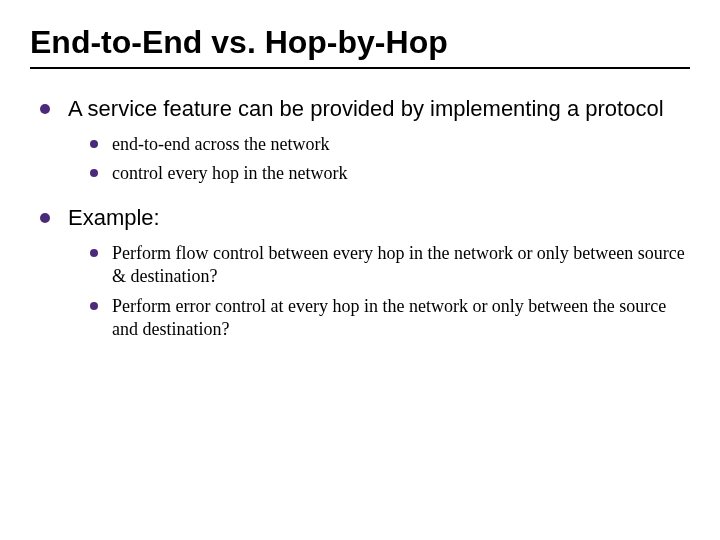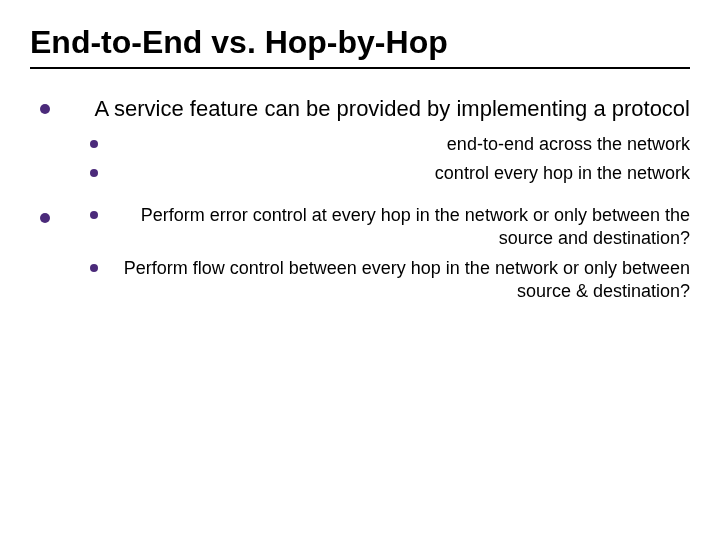--- a/index.html
+++ b/index.html
@@ -32,21 +32,20 @@
     list-style: none;
     margin: 0;
     padding: 0 0 0 4px;
     font-size: 22px;
     line-height: 1.28;
   }
   ul.level1 > li {
     position: relative;
     padding-left: 34px;
     margin-bottom: 18px;
-    text-align: right;
   }
   ul.level1 > li::before {
     content: "";
     position: absolute;
     left: 6px;
     top: 9px;
     width: 10px;
     height: 10px;
     background: #4b2a7a;
     border-radius: 50%;
@@ -55,20 +54,21 @@
     list-style: none;
     margin: 10px 0 0 0;
     padding: 0 0 0 18px;
     font-size: 18px;
     line-height: 1.3;
   }
   ul.level2 > li {
     position: relative;
     padding-left: 26px;
     margin-bottom: 6px;
+    font-family: Liberation Serif, serif;
   }
   ul.level2 > li::before {
     content: "";
     position: absolute;
     left: 4px;
     top: 7px;
     width: 8px;
     height: 8px;
     background: #4b2a7a;
     border-radius: 50%;
@@ -89,25 +89,26 @@
         <li>
           <span>end-to-end across the network</span>
         </li>
         <li>
           <span>control every hop in the network</span>
         </li>
       </ul>
     </li>
 
     <li>
+      <span>Example:</span>
       <ul class="level2">
         <li>
-          <span>Perform error control at every hop in the network or only between the source and destination?</span>
+          <span>Perform flow control between every hop in the network or only between source &amp; destination?</span>
         </li>
         <li>
-          <span>Perform flow control between every hop in the network or only between source &amp; destination?</span>
+          <span>Perform error control at every hop in the network or only between the source and destination?</span>
         </li>
       </ul>
     </li>
 
 
   </ul>
 </div>
 
 </body></html>

